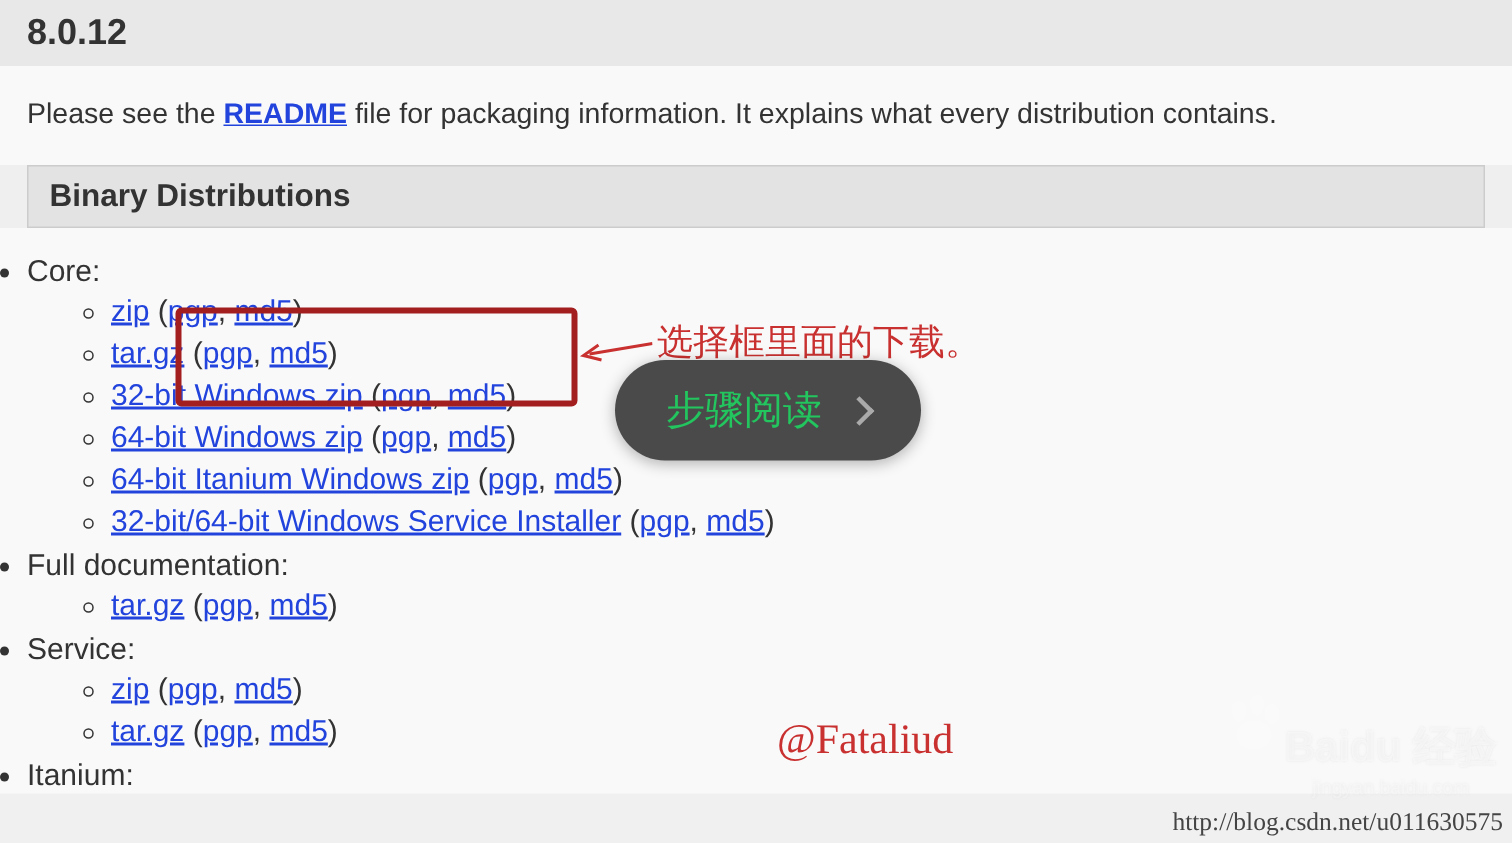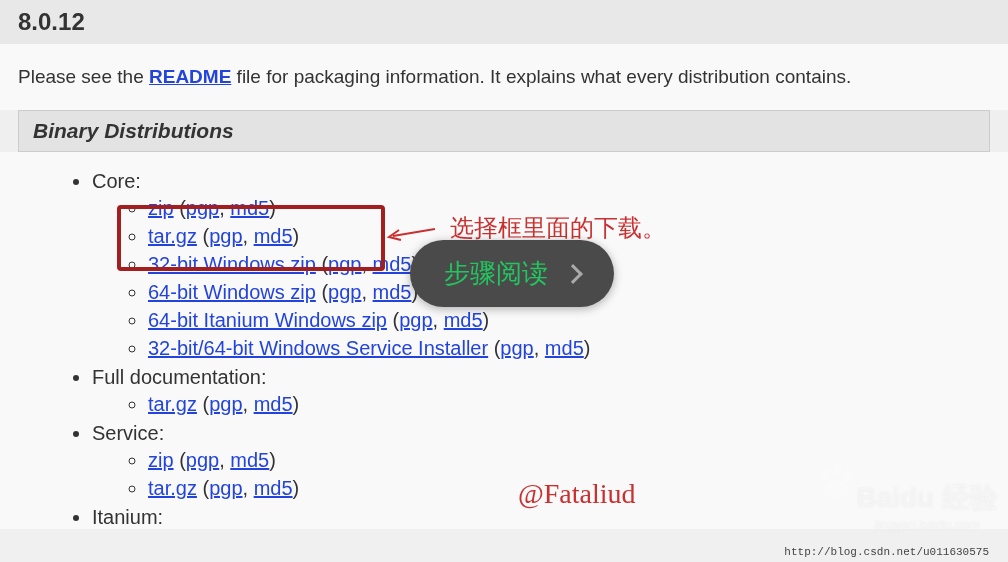--- a/index.html
+++ b/index.html
@@ -35,29 +35,27 @@
       font-weight: bold;
     }
     .section-header {
       font-size: 21px;
       font-weight: bold;
       color: #333;
       background: #e3e3e3;
       border: 1px solid #ccc;
       padding: 8px 14px;
       margin: 0 18px;
-      font-style: italic;
     }
     .content {
       padding: 18px 18px 0 18px;
       background: #f9f9f9;
     }
     ul.main-list {
       list-style-type: disc;
-      margin-left: 74px;
       font-size: 20px;
       color: #333;
     }
     ul.main-list > li {
       margin-bottom: 6px;
     }
     ul.sub-list {
       list-style-type: circle;
       margin-left: 56px;
       margin-top: 4px;
@@ -75,21 +73,21 @@
       border: 4px solid #a31e1e;
       border-radius: 4px;
       left: 117px;
       top: 205px;
       width: 268px;
       height: 66px;
       pointer-events: none;
     }
     .red-annotation {
       position: absolute;
-      left: 450px;
+      left: 438px;
       top: 212px;
       color: #c93030;
       font-size: 24px;
       font-family: "SimSun", serif;
       pointer-events: none;
     }
     .red-arrow {
       position: absolute;
       left: 385px;
       top: 224px;
@@ -139,25 +137,25 @@
     .watermark .logo-text {
       font-size: 28px;
       font-weight: bold;
     }
     .watermark .sub {
       font-size: 13px;
       color: rgba(255,255,255,0.35);
     }
     .source-url {
       position: absolute;
-      right: 19px;
+      right: 6px;
       bottom: 4px;
-      font-size: 11px;
+      font-size: 17px;
       color: #444;
-      font-family: Liberation Mono, monospace;
+      font-family: Liberation Serif, serif;
     }
     .paw-icon {
       position: absolute;
       right: 152px;
       bottom: 60px;
       width: 40px;
       height: 40px;
       opacity: 0.25;
     }
   </style>

